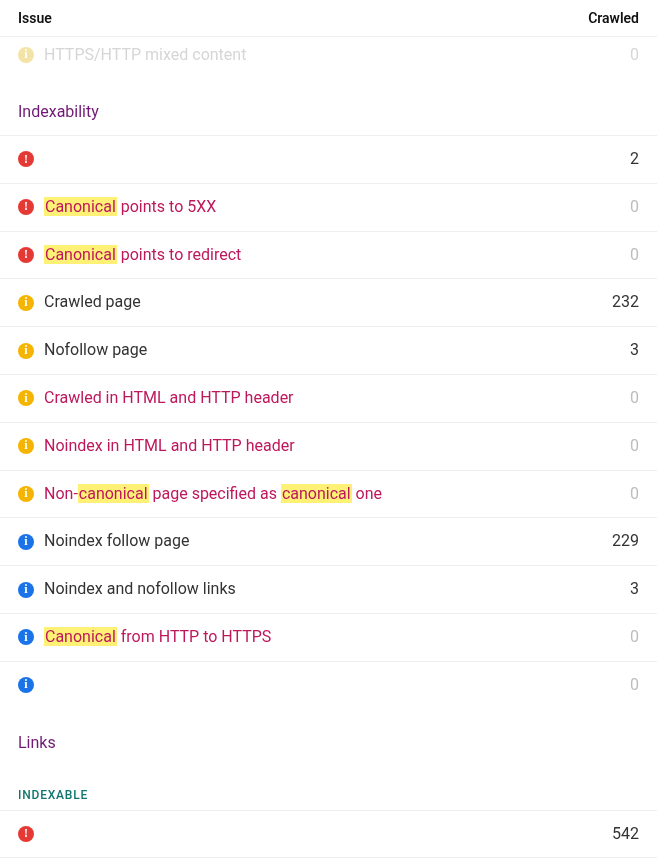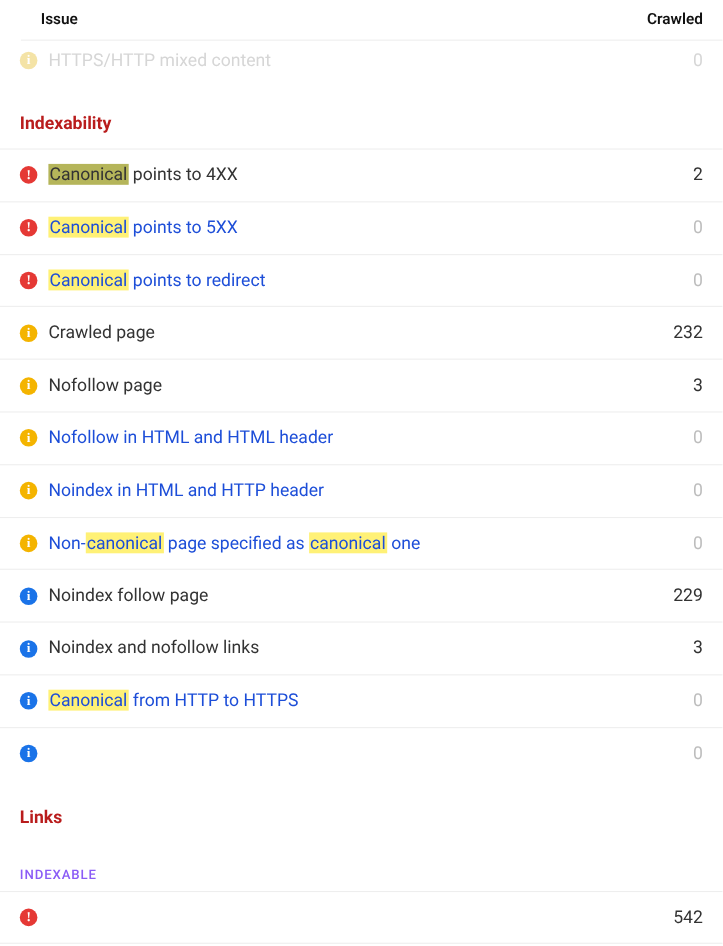--- a/index.html
+++ b/index.html
@@ -13,56 +13,55 @@
   .sticky-header {
     display: flex;
     justify-content: space-between;
     align-items: center;
     padding: 10px 18px;
     font-weight: 600;
     font-size: 14px;
     color: #111;
     border-bottom: 1px solid #eee;
     background: #fff;
-    margin-left: 19px;
   }
   .faded-row {
     display: flex;
     align-items: center;
     padding: 8px 18px 14px 18px;
     color: #d6d6d6;
     font-size: 16px;
   }
   .faded-row .count {
     margin-left: auto;
     color: #d6d6d6;
   }
   .section-title {
-    font-weight: 700;
+    font-weight: 400;
     font-size: 16px;
-    color: #b91c1c;
+    color: #701a75;
     padding: 24px 18px 14px 18px;
   }
   .subsection-label {
     font-size: 12px;
     letter-spacing: 0.8px;
-    color: #8b5cf6;
+    color: #0f766e;
     font-weight: 500;
     padding: 22px 32px 8px 18px;
   }
   .row {
     display: flex;
     align-items: center;
     padding: 13px 18px;
     border-top: 1px solid #eee;
     font-size: 16px;
     line-height: 1.3;
     cursor: pointer;
   }
-  .row.muted .label { color: #1d4ed8; }
+  .row.muted .label { color: #be185d; }
   .row.muted .count { color: #bdbdbd; }
   .row .label { color: #333; }
   .row .count {
     margin-left: auto;
     color: #333;
     font-variant-numeric: tabular-nums;
   }
   .icon {
     width: 16px;
     height: 16px;
@@ -95,21 +94,20 @@
 <div class="faded-row">
   <span class="icon warn">i</span>
   <span class="label">HTTPS/HTTP mixed content</span>
   <span class="count">0</span>
 </div>
 
 <div id="groups">
     <div class="section-title">Indexability</div>
     <div class="row">
       <span class="icon error">!</span>
-      <span class="label"><mark class="sel">Canonical</mark> points to 4XX</span>
       <span class="count">2</span>
     </div>
     <div class="row muted">
       <span class="icon error">!</span>
       <span class="label"><mark>Canonical</mark> points to 5XX</span>
       <span class="count">0</span>
     </div>
     <div class="row muted">
       <span class="icon error">!</span>
       <span class="label"><mark>Canonical</mark> points to redirect</span>
@@ -120,21 +118,21 @@
       <span class="label">Crawled page</span>
       <span class="count">232</span>
     </div>
     <div class="row">
       <span class="icon warn">i</span>
       <span class="label">Nofollow page</span>
       <span class="count">3</span>
     </div>
     <div class="row muted">
       <span class="icon warn">i</span>
-      <span class="label">Nofollow in HTML and HTML header</span>
+      <span class="label">Crawled in HTML and HTTP header</span>
       <span class="count">0</span>
     </div>
     <div class="row muted">
       <span class="icon warn">i</span>
       <span class="label">Noindex in HTML and HTTP header</span>
       <span class="count">0</span>
     </div>
     <div class="row muted">
       <span class="icon warn">i</span>
       <span class="label">Non-<mark>canonical</mark> page specified as <mark>canonical</mark> one</span>

